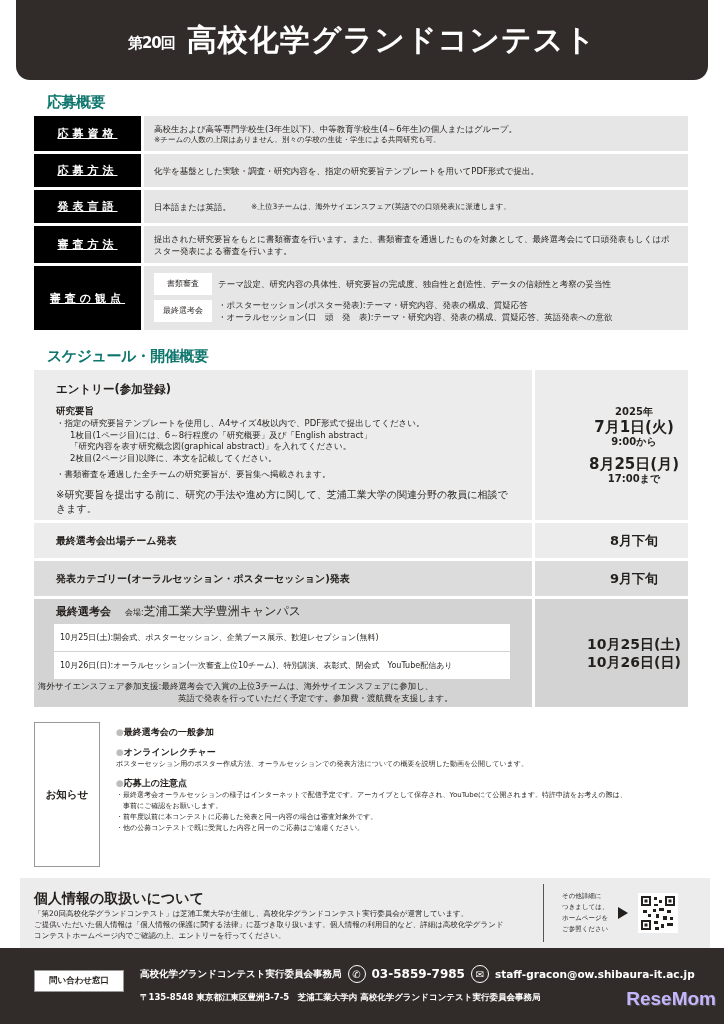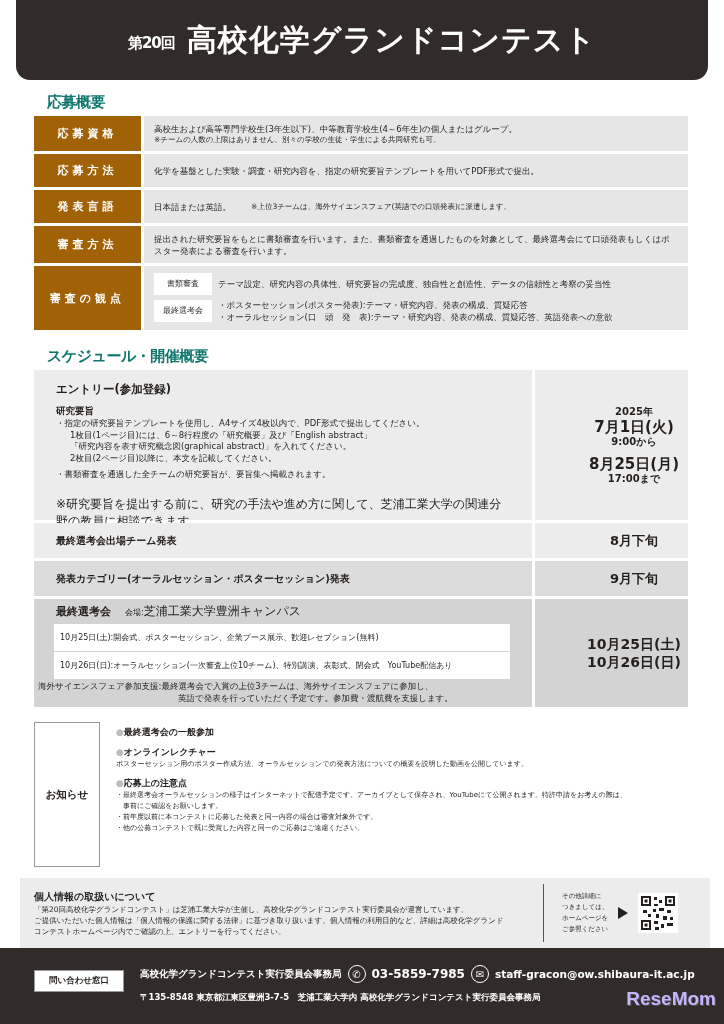--- a/index.html
+++ b/index.html
@@ -7,40 +7,40 @@
   body { font-family: "DejaVu Sans", "Liberation Sans", sans-serif; color: #231f1c; position: relative; }
 
   .header { position: absolute; left: 16px; top: 0; width: 692px; height: 80px; background: #312c29; border-radius: 0 0 14px 14px; display: flex; align-items: center; justify-content: center; gap: 12px; }
   .header .edition { color: #fff; font-size: 15px; font-weight: bold; letter-spacing: -1px; margin-top: 6px; }
   .header .title { color: #fff; font-size: 30px; font-weight: bold; letter-spacing: 1px; }
 
   .section-heading { position: absolute; left: 34px; font-size: 15px; font-weight: bold; color: #0f766e; letter-spacing: -0.5px; margin-left: 13px; }
 
   .req-table { position: absolute; left: 34px; top: 116px; width: 654px; }
   .req-row { display: flex; margin-bottom: 3px; }
-  .req-label { width: 107px; background: #a16207; color: #fff; font-size: 11px; font-weight: bold; display: flex; align-items: center; justify-content: center; letter-spacing: 4px; }
+  .req-label { width: 107px; background: #000000; color: #fff; font-size: 11px; font-weight: bold; display: flex; align-items: center; justify-content: center; letter-spacing: 4px; text-decoration: underline; }
   .req-body { flex: 1; background: #e6e6e6; margin-left: 3px; font-size: 8.5px; line-height: 12px; padding: 5px 10px; display: flex; flex-direction: column; justify-content: center; }
   .req-body .note { font-size: 7.5px; line-height: 10px; }
   .criteria-line { display: flex; align-items: center; margin: 2px 0; }
   .criteria-tag { background: #fff; font-size: 8px; padding: 5px 6px; width: 58px; text-align: center; margin-right: 6px; flex-shrink: 0; }
   .criteria-text { font-size: 8.5px; line-height: 12px; }
 
   .sched { position: absolute; left: 34px; width: 654px; display: flex; }
   .sched-left { width: 498px; padding: 6px 22px; }
   .sched-right { flex: 1; margin-left: 3px; display: flex; flex-direction: column; align-items: center; justify-content: center; text-align: center; padding-left: 45px; }
   .bg-light { background: #ececec; }
   .bg-mid { background: #dcdcdc; }
   .bg-dark { background: #d3d3d3; }
 
   .entry-title { font-size: 11.5px; font-weight: bold; margin-top: 6px; }
   .entry-sub { font-size: 9.5px; font-weight: bold; margin-top: 8px; }
   .entry-line { font-size: 8.5px; line-height: 11.5px; }
   .entry-line.indent { padding-left: 14px; }
   .entry-bullet2 { font-size: 8.5px; margin-top: 5px; }
-  .entry-note { font-size: 12px; margin-top: 15px; }
+  .entry-note { font-size: 10px; margin-top: 7px; }
 
   .date-year { font-size: 10px; font-weight: bold; }
   .date-big { font-size: 15px; font-weight: bold; line-height: 17px; }
   .date-time { font-size: 10px; font-weight: bold; line-height: 12px; }
   .date-gap { height: 8px; }
 
   .sched-row-title { font-size: 10px; font-weight: bold; }
   .month-label { font-size: 13px; font-weight: bold; }
 
   .final-head { display: flex; align-items: baseline; gap: 14px; margin-bottom: 4px; }
@@ -54,21 +54,21 @@
 
   .notice { position: absolute; left: 34px; top: 722px; width: 654px; height: 145px; display: flex; }
   .notice-label { width: 66px; border: 1px solid #999; display: flex; align-items: center; justify-content: center; font-size: 10.5px; font-weight: bold; }
   .notice-body { flex: 1; padding-left: 16px; }
   .notice-h { font-size: 9px; font-weight: bold; margin-top: 4px; }
   .notice-h .dot { color: #bdbdbd; }
   .notice-t { font-size: 7px; line-height: 11px; }
 
   .privacy { position: absolute; left: 20px; top: 878px; width: 690px; height: 70px; background: #ececec; display: flex; }
   .privacy-left { width: 524px; padding: 12px 14px; border-right: 1px solid #555; margin: 6px 0; padding-top: 6px; }
-  .privacy-title { font-size: 10px; font-weight: bold; }
+  .privacy-title { font-size: 14px; font-weight: bold; }
   .privacy-text { font-size: 7.5px; line-height: 11px; }
   .privacy-right { flex: 1; display: flex; align-items: center; padding-left: 18px; gap: 10px; }
   .more-text { font-size: 6.5px; line-height: 11px; }
   .arrow { width: 0; height: 0; border-top: 6px solid transparent; border-bottom: 6px solid transparent; border-left: 10px solid #231f1c; }
   .qr { width: 40px; height: 40px; background: #fff; padding: 3px; }
 
   .footer { position: absolute; left: 0; top: 948px; width: 724px; height: 76px; background: #312c29; }
   .contact-btn { position: absolute; left: 34px; top: 22px; width: 90px; height: 22px; background: #fff; border: 1px solid #999; font-size: 8.5px; font-weight: bold; display: flex; align-items: center; justify-content: center; }
   .footer-line1 { position: absolute; left: 140px; top: 17px; display: flex; align-items: center; gap: 6px; color: #fff; }
   .footer-line1 .org { font-size: 9.5px; font-weight: bold; }

